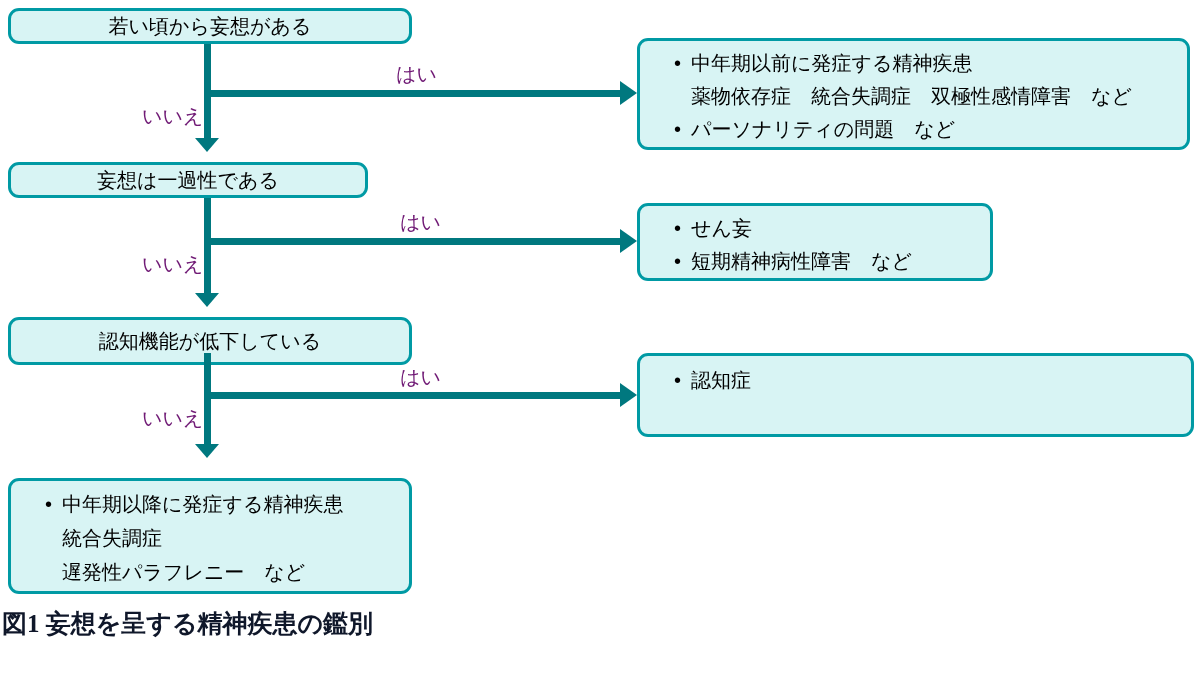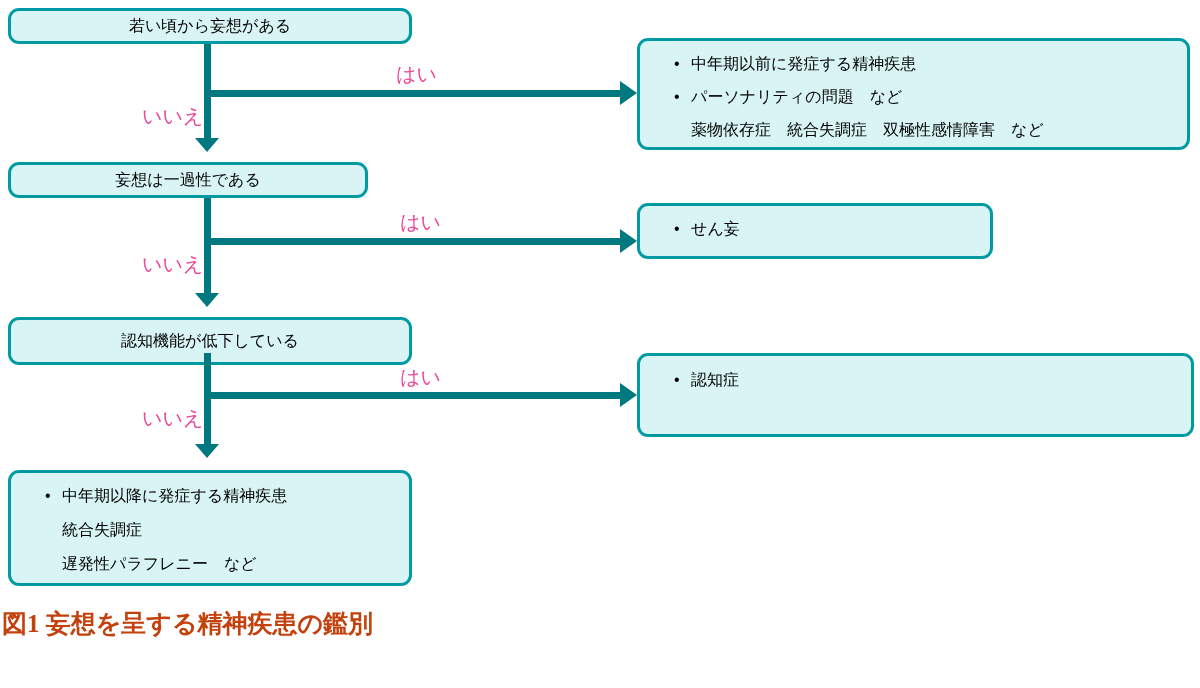--- a/index.html
+++ b/index.html
@@ -15,39 +15,39 @@
     height: 688px;
     background: #ffffff;
     overflow: hidden;
   }
   .box {
     position: absolute;
     background: #d8f4f4;
     border: 3px solid #009aa4;
     border-radius: 11px;
     box-sizing: border-box;
-    font-size: 16px;
+    font-size: 20px;
     color: #000000;
   }
   .decision {
     display: flex;
     align-items: center;
     justify-content: center;
     text-align: center;
   }
   .outcome {
     padding: 6px 25px 0 34px;
     line-height: 33px;
   }
   .outcome .line { white-space: nowrap; }
   .outcome .blt {
     display: inline-block;
     width: 17px;
   }
-  .lh34 { line-height: 34px; }
+  .lh34 { line-height: 34px; margin-top: 8px; }
   .lh36 { line-height: 36px; }
   .vline {
     position: absolute;
     left: 204px;
     width: 7px;
     background: #00787f;
   }
   .hline {
     position: absolute;
     left: 204px;
@@ -69,31 +69,31 @@
     left: 620px;
     width: 0;
     height: 0;
     border-top: 12px solid transparent;
     border-bottom: 12px solid transparent;
     border-left: 17px solid #00787f;
   }
   .edge-label {
     position: absolute;
     font-size: 20px;
-    color: #ec4899;
+    color: #701a75;
     white-space: nowrap;
   }
   #caption {
     position: absolute;
     left: 2px;
     top: 607px;
     font-family: "Liberation Serif", "DejaVu Serif", serif;
     font-weight: bold;
     font-size: 25px;
-    color: #c2410c;
+    color: #0f172a;
     white-space: nowrap;
   }
 </style>
 </head>
 <body>
 
 <div id="stage">
 
   <div class="box decision" style="left:8px; top:8px; width:404px; height:36px;">
     <span>若い頃から妄想がある</span>
@@ -108,26 +108,27 @@
   </div>
 
   <div class="box outcome lh34" style="left:8px; top:470px; width:404px; height:116px;">
     <div class="line"><span class="blt">•</span><span>中年期以降に発症する精神疾患</span></div>
     <div class="line"><span class="blt"></span><span>統合失調症</span></div>
     <div class="line"><span class="blt"></span><span>遅発性パラフレニー　など</span></div>
   </div>
 
   <div class="box outcome" style="left:637px; top:38px; width:553px; height:112px;">
     <div class="line"><span class="blt">•</span><span>中年期以前に発症する精神疾患</span></div>
+    <div class="line"><span class="blt"></span><span>薬物依存症　統合失調症　双極性感情障害　など</span></div>
     <div class="line"><span class="blt">•</span><span>パーソナリティの問題　など</span></div>
-    <div class="line"><span class="blt"></span><span>薬物依存症　統合失調症　双極性感情障害　など</span></div>
   </div>
 
-  <div class="box outcome" style="left:637px; top:203px; width:356px; height:56px;">
+  <div class="box outcome" style="left:637px; top:203px; width:356px; height:78px;">
     <div class="line"><span class="blt">•</span><span>せん妄</span></div>
+    <div class="line"><span class="blt">•</span><span>短期精神病性障害　など</span></div>
   </div>
 
   <div class="box outcome lh36" style="left:637px; top:353px; width:557px; height:84px;">
     <div class="line"><span class="blt">•</span><span>認知症</span></div>
   </div>
 
   <div class="vline" style="top:44px; height:94px;"></div>
   <div class="varrow" style="top:138px;"></div>
   <div class="hline" style="top:90px;"></div>
   <div class="harrow" style="top:81px;"></div>

